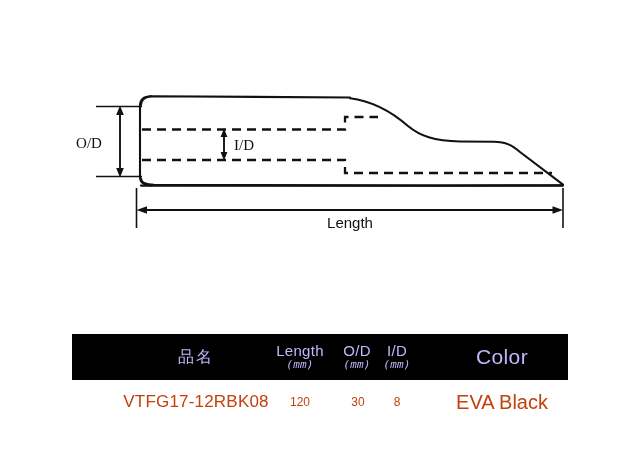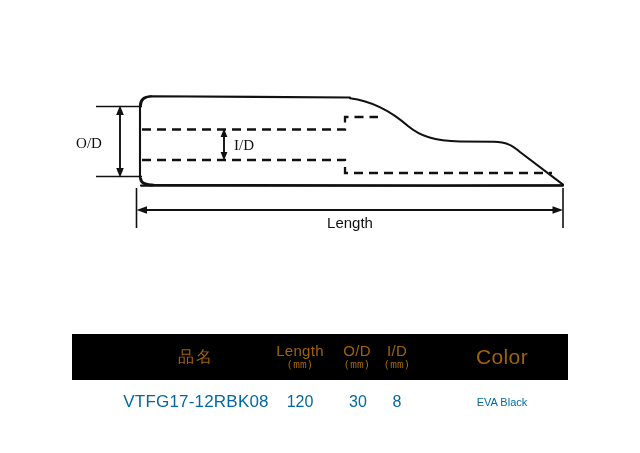--- a/index.html
+++ b/index.html
@@ -53,21 +53,21 @@
     top: 334px;
     width: 496px;
   }
   .table-header-bar {
     background: #000000;
     height: 46px;
     position: relative;
   }
   .th {
     position: absolute;
-    color: #a16207;
+    color: #c4b5fd;
     text-align: center;
     line-height: 1.05;
     top: 50%;
     transform: translate(-50%, -50%);
   }
   .th-main {
     display: block;
     font-size: 15px;
     letter-spacing: 0.3px;
   }
@@ -79,50 +79,51 @@
   .th-jp {
     font-family: "DejaVu Sans", sans-serif;
     font-size: 16px;
     letter-spacing: 2px;
   }
   .th-stack .th-main {
     font-family: "Liberation Sans", sans-serif;
   }
   .th-stack .th-unit {
     font-family: "DejaVu Sans Mono", monospace;
+    font-style: italic;
   }
   .th-plain {
     font-size: 21px;
     letter-spacing: 0.4px;
   }
 
   .table-row {
     position: relative;
     height: 44px;
     background: #ffffff;
   }
   .td {
     position: absolute;
     top: 50%;
     transform: translate(-50%, -50%);
-    color: #0369a1;
+    color: #c2410c;
     font-size: 16px;
     text-align: center;
     white-space: nowrap;
   }
   .td-name {
     font-size: 17px;
     letter-spacing: 0.2px;
   }
   .td-num {
-    font-size: 16px;
+    font-size: 12px;
     text-align: center;
   }
   .td-color {
-    font-size: 11px;
+    font-size: 20px;
   }
 </style>
 </head>
 <body>
 
 <div id="page">
 
   <div id="drawing-area">
     <svg id="drawing-svg" viewBox="0 0 640 250" xmlns="http://www.w3.org/2000/svg">
 

